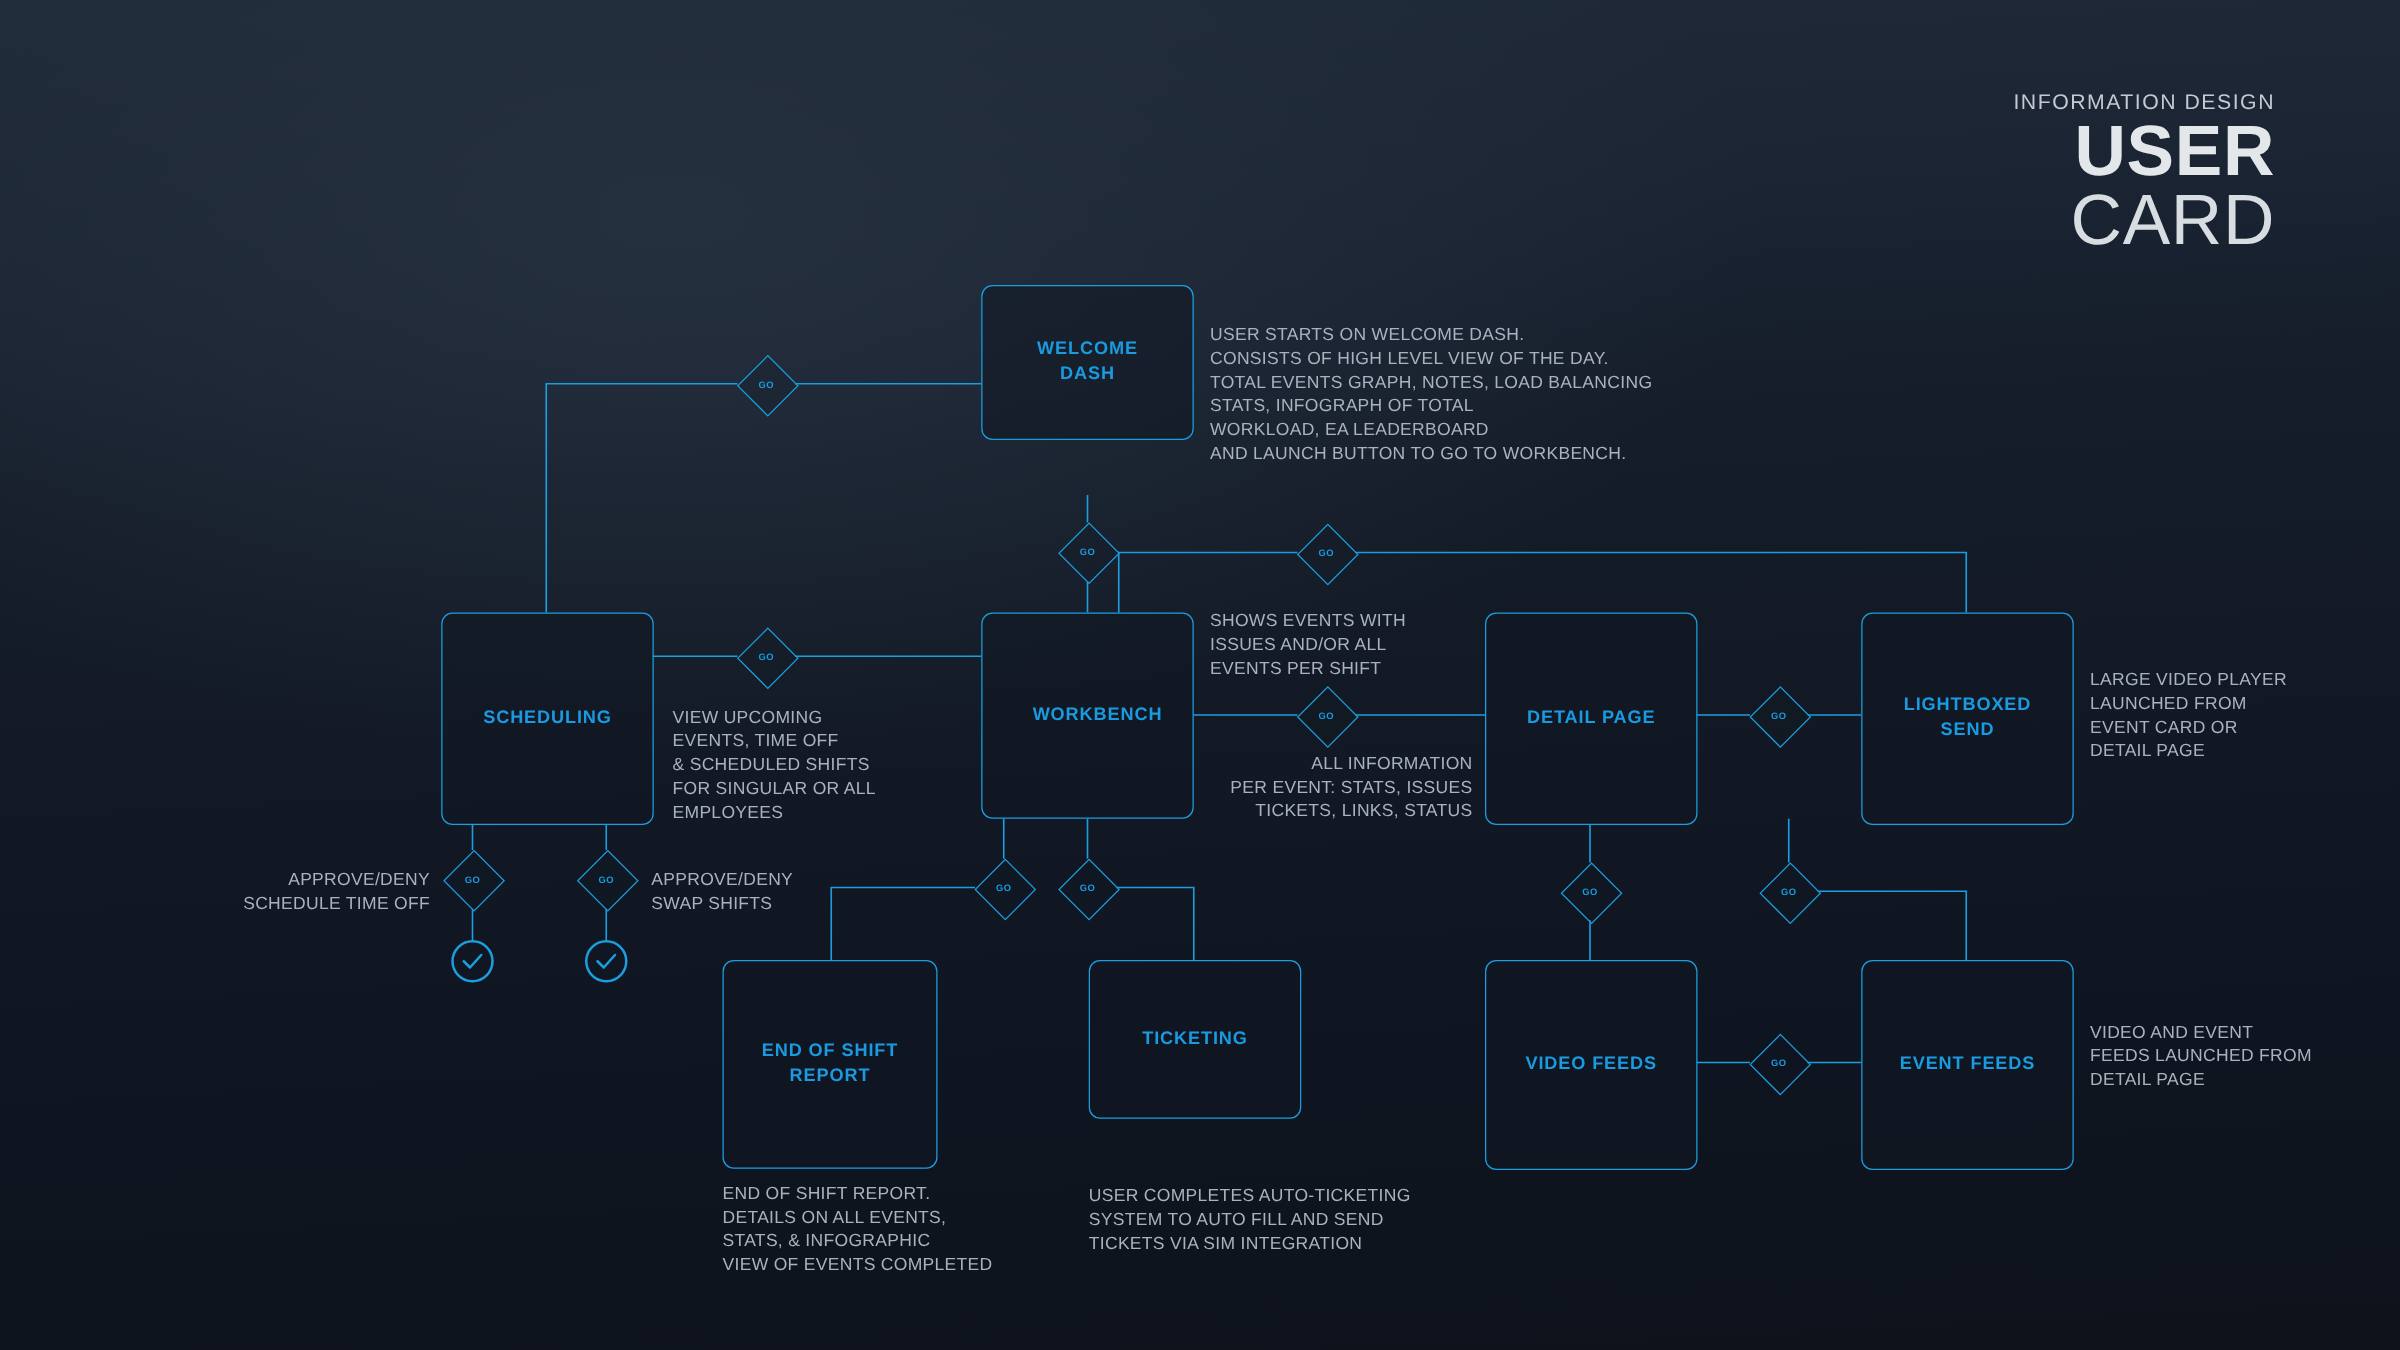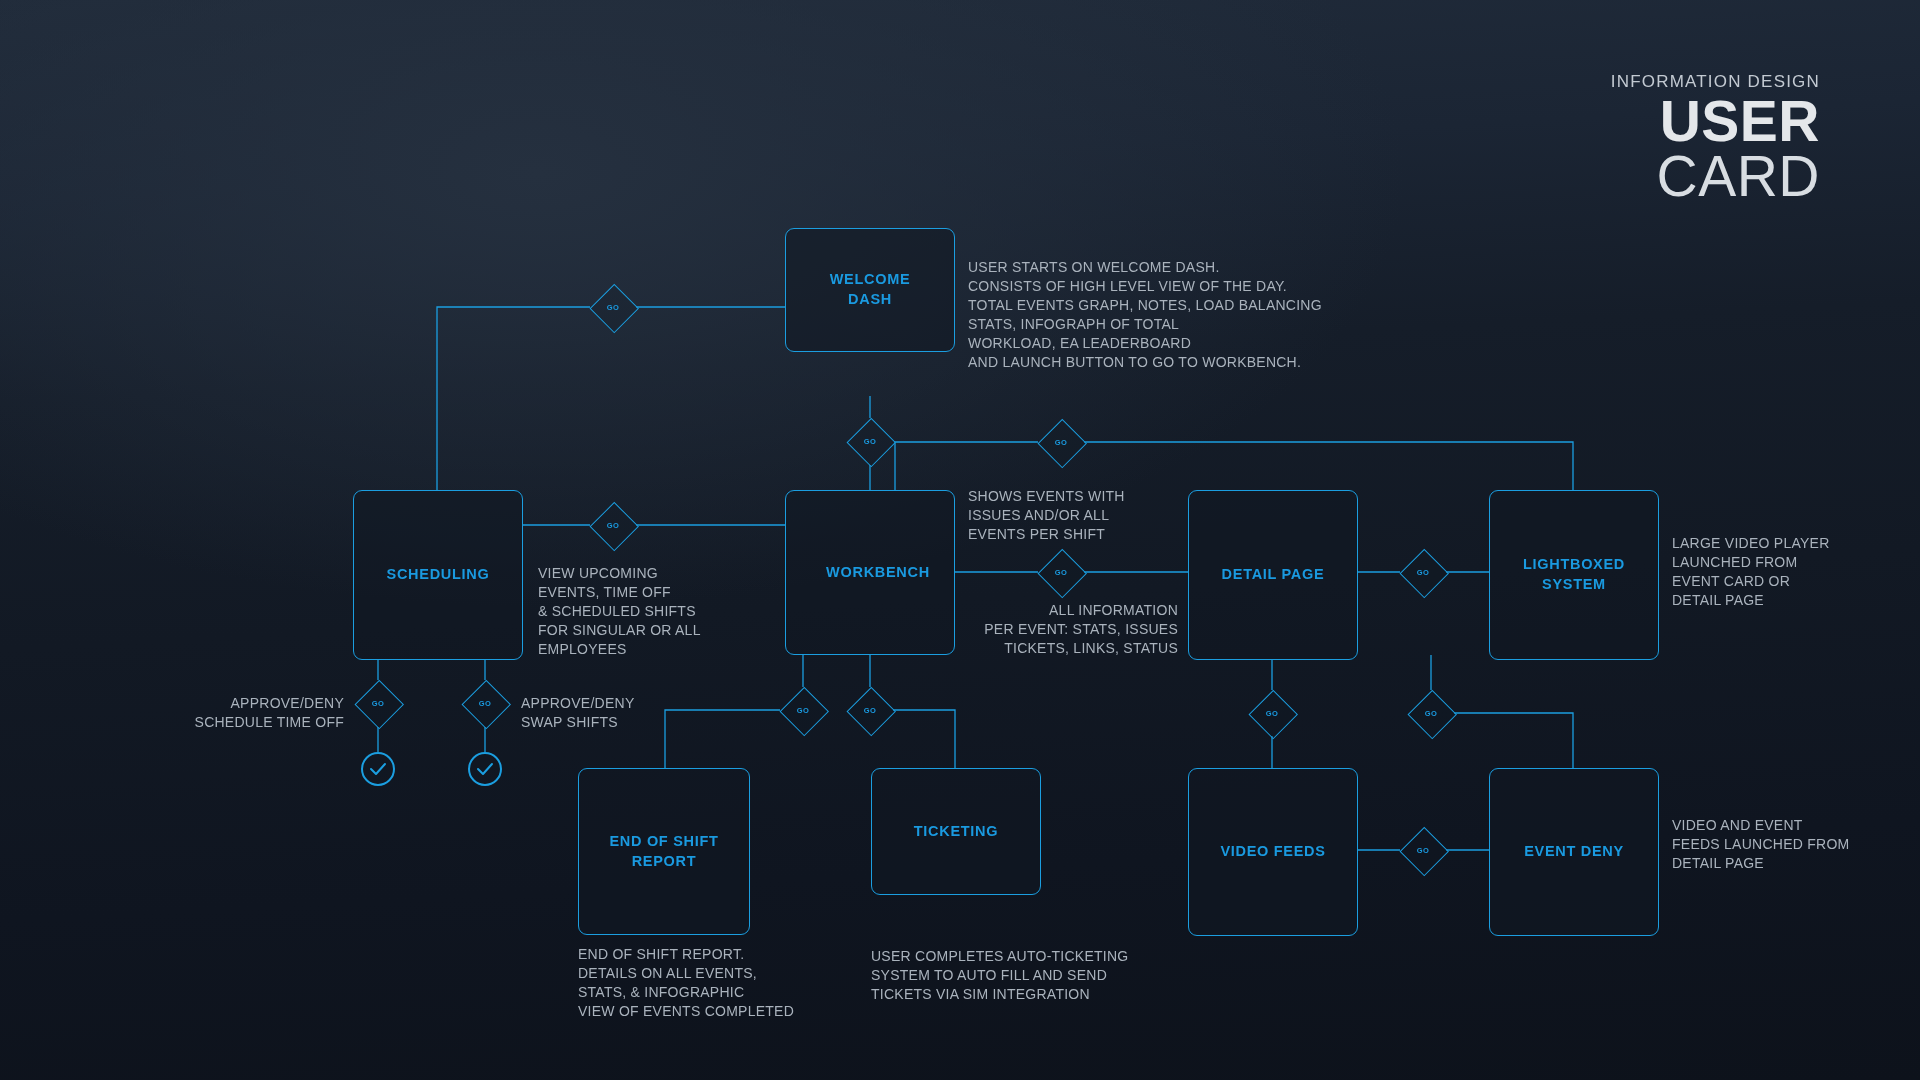--- a/index.html
+++ b/index.html
@@ -231,38 +231,38 @@
   <div class="node" style="left:785px; top:490px; width:170px; height:165px;padding-left:16px;">
     <span class="node-label">WORKBENCH</span>
   </div>
 
   <div class="node" style="left:1188px; top:490px; width:170px; height:170px;">
     <span class="node-label">DETAIL PAGE</span>
   </div>
 
   <div class="node" style="left:1489px; top:490px; width:170px; height:170px;">
     <span class="node-label">LIGHTBOXED
-SYSTEM</span>
+SEND</span>
   </div>
 
   <div class="node" style="left:578px; top:768px; width:172px; height:167px;">
     <span class="node-label">END OF SHIFT
 REPORT</span>
   </div>
 
   <div class="node" style="left:871px; top:768px; width:170px; height:127px;">
     <span class="node-label">TICKETING</span>
   </div>
 
   <div class="node" style="left:1188px; top:768px; width:170px; height:168px;">
     <span class="node-label">VIDEO FEEDS</span>
   </div>
 
   <div class="node" style="left:1489px; top:768px; width:170px; height:168px;">
-    <span class="node-label">EVENT DENY</span>
+    <span class="node-label">EVENT FEEDS</span>
   </div>
 
   <div class="gate" style="left:590px; top:284px;">
     <span class="dia"></span>
     <span class="gate-txt">GO</span>
   </div>
   <div class="gate" style="left:847px; top:418px;">
     <span class="dia"></span>
     <span class="gate-txt">GO</span>
   </div>

